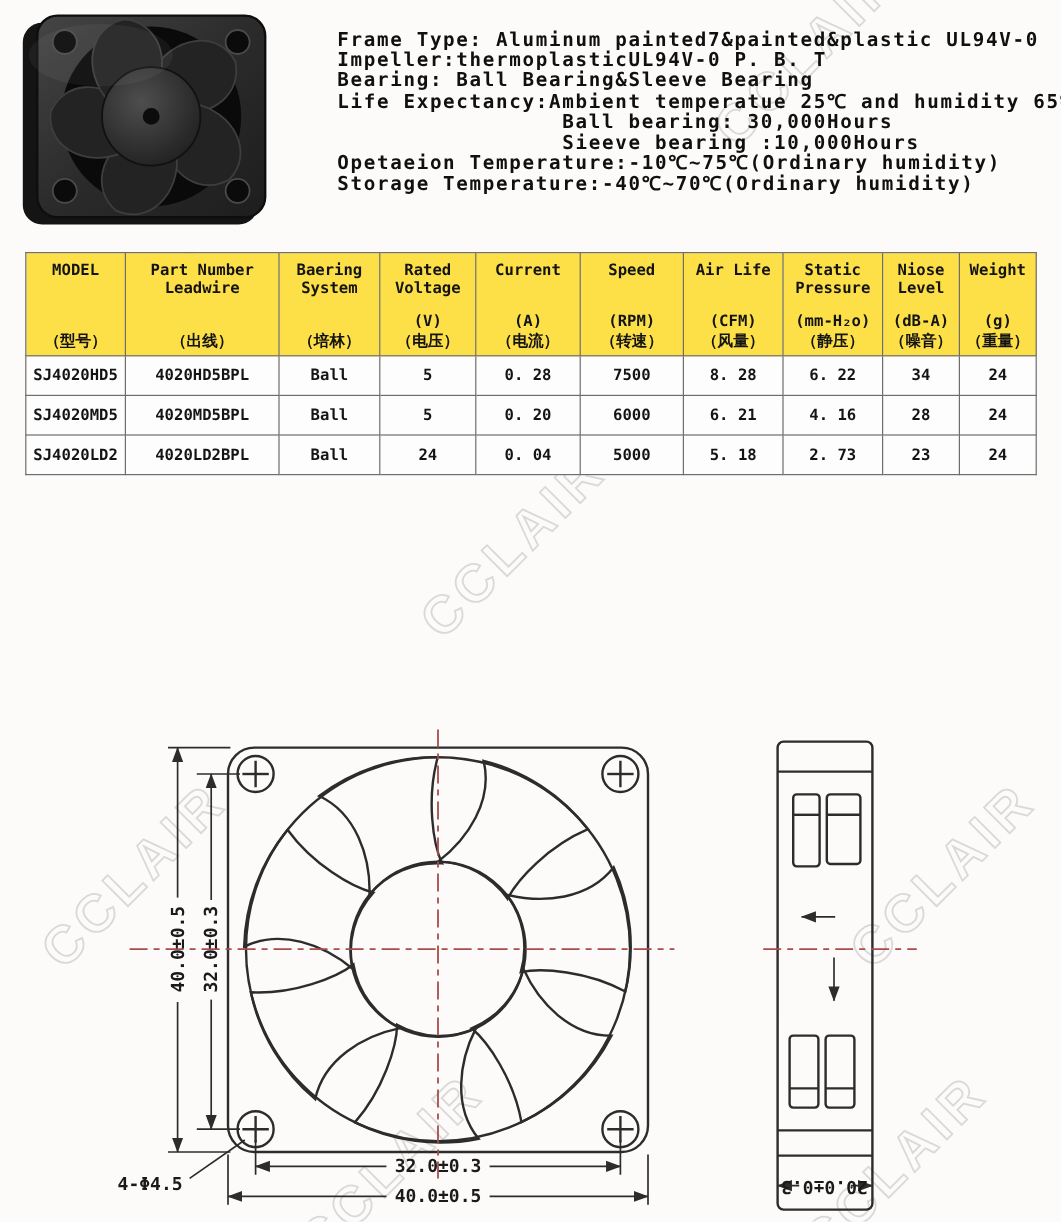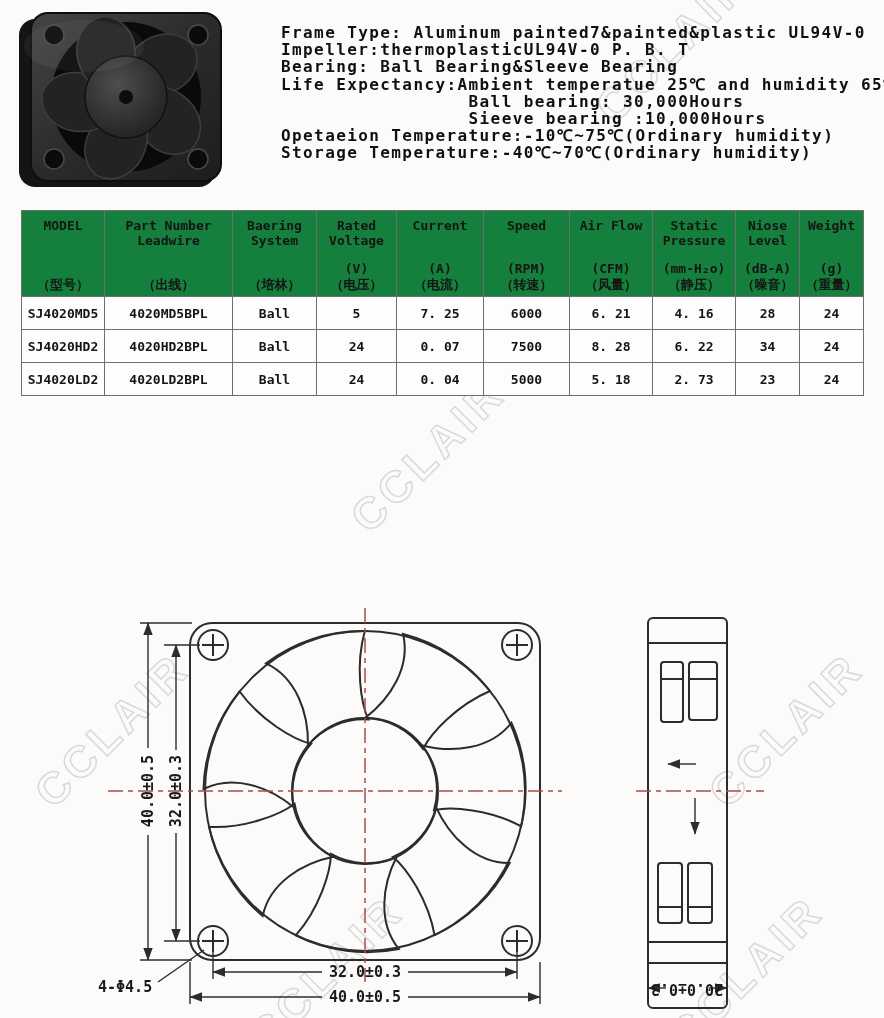--- a/index.html
+++ b/index.html
@@ -33,21 +33,21 @@
   }
 
   
   table.spec {
     position:absolute; left:21px; top:210px; width:842px;
     border-collapse:collapse; table-layout:fixed;
     font-weight:bold; color:#141414;
   }
   table.spec th, table.spec td { border:1px solid #6e6e6e; padding:0; }
   table.spec thead th {
-    background:#15803d; height:86px; font-size:13px; font-weight:bold;
+    background:#fde047; height:86px; font-size:13px; font-weight:bold;
     vertical-align:top;
   }
   .hcell {
     display:flex; flex-direction:column; justify-content:space-between;
     align-items:center; height:100%; padding:7px 0 3px;
   }
   .h-en  { line-height:15px; text-align:center; }
   .h-sub { line-height:16px; text-align:center; }
   table.spec tbody td {
     height:33px; text-align:center; font-size:13px; background:#fdfdfd;
@@ -163,21 +163,21 @@
           </div>
         </th>
         <th>
           <div class="hcell">
             <div class="h-en"><span>Speed</span></div>
             <div class="h-sub"><span>(RPM)</span><br><span>（转速）</span></div>
           </div>
         </th>
         <th>
           <div class="hcell">
-            <div class="h-en"><span>Air Flow</span></div>
+            <div class="h-en"><span>Air Life</span></div>
             <div class="h-sub"><span>(CFM)</span><br><span>（风量）</span></div>
           </div>
         </th>
         <th>
           <div class="hcell">
             <div class="h-en"><span>Static</span><br><span>Pressure</span></div>
             <div class="h-sub"><span>(mm-H₂o)</span><br><span>（静压）</span></div>
           </div>
         </th>
         <th>
@@ -188,42 +188,42 @@
         </th>
         <th>
           <div class="hcell">
             <div class="h-en"><span>Weight</span></div>
             <div class="h-sub"><span>(g)</span><br><span>（重量）</span></div>
           </div>
         </th>
       </tr>
     </thead>
   <tbody id="tbody">
+      <tr>
+        <td>SJ4020HD5</td>
+        <td>4020HD5BPL</td>
+        <td>Ball</td>
+        <td>5</td>
+        <td>0. 28</td>
+        <td>7500</td>
+        <td>8. 28</td>
+        <td>6. 22</td>
+        <td>34</td>
+        <td>24</td>
+      </tr>
       <tr>
         <td>SJ4020MD5</td>
         <td>4020MD5BPL</td>
         <td>Ball</td>
         <td>5</td>
-        <td>7. 25</td>
+        <td>0. 20</td>
         <td>6000</td>
         <td>6. 21</td>
         <td>4. 16</td>
         <td>28</td>
-        <td>24</td>
-      </tr>
-      <tr>
-        <td>SJ4020HD2</td>
-        <td>4020HD2BPL</td>
-        <td>Ball</td>
-        <td>24</td>
-        <td>0. 07</td>
-        <td>7500</td>
-        <td>8. 28</td>
-        <td>6. 22</td>
-        <td>34</td>
         <td>24</td>
       </tr>
       <tr>
         <td>SJ4020LD2</td>
         <td>4020LD2BPL</td>
         <td>Ball</td>
         <td>24</td>
         <td>0. 04</td>
         <td>5000</td>
         <td>5. 18</td>

